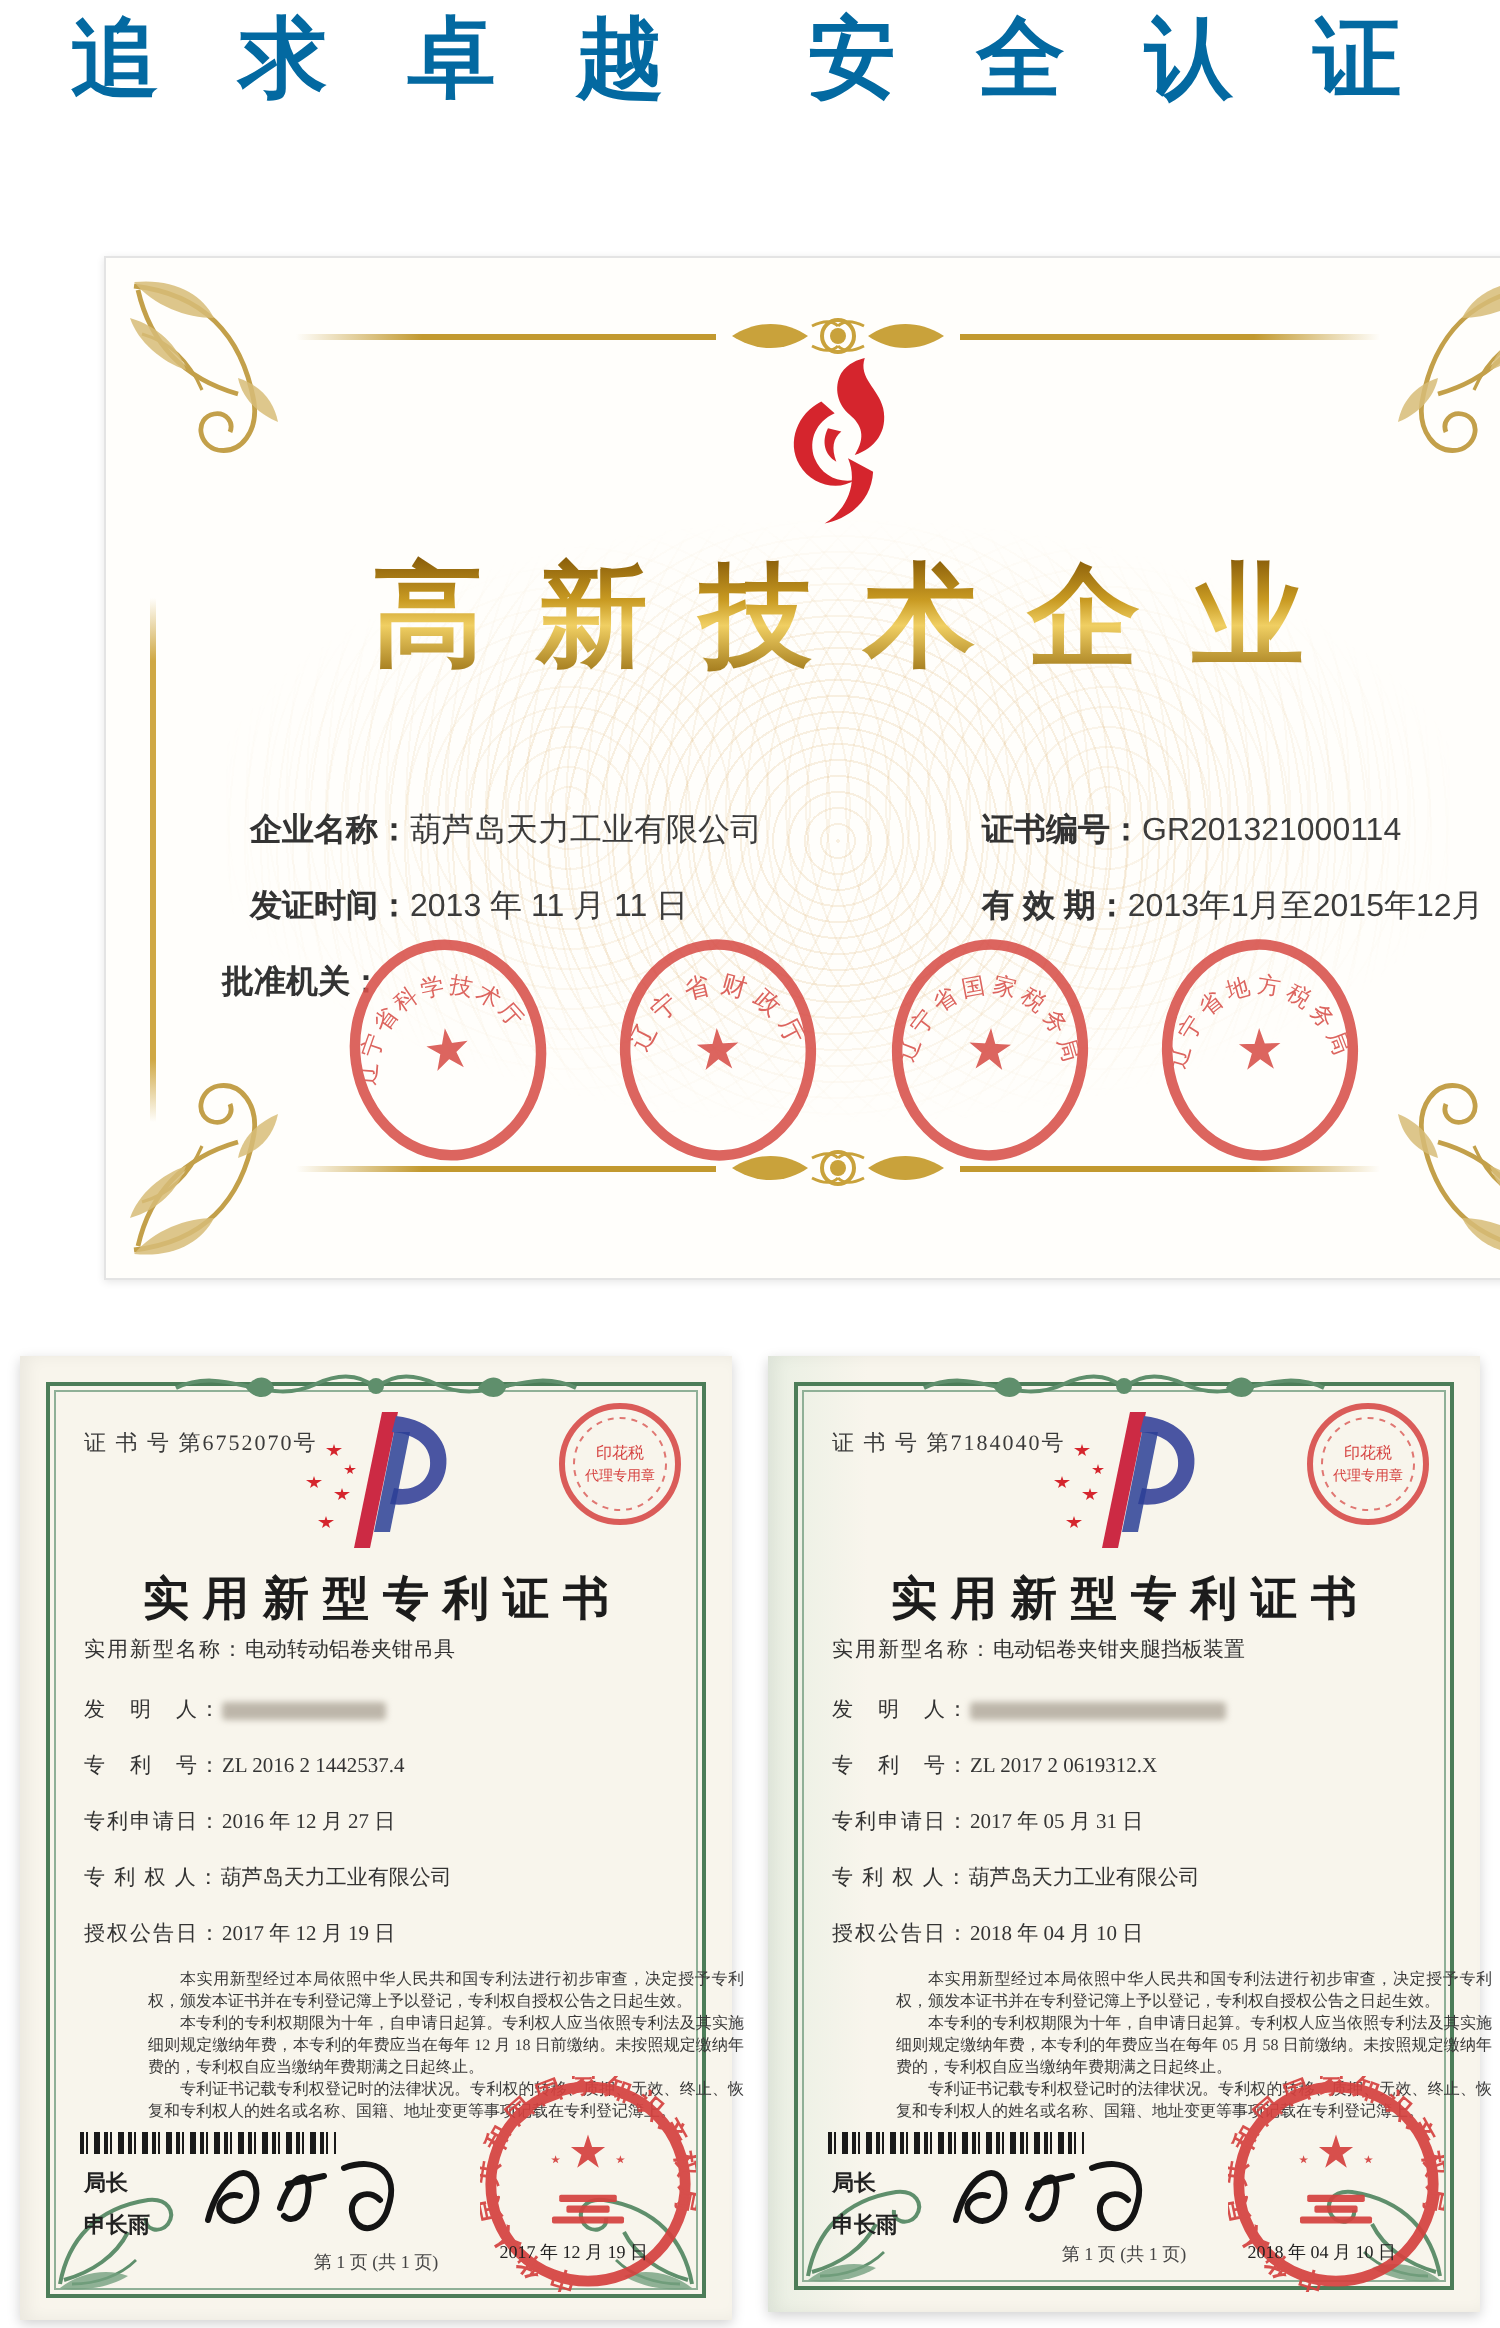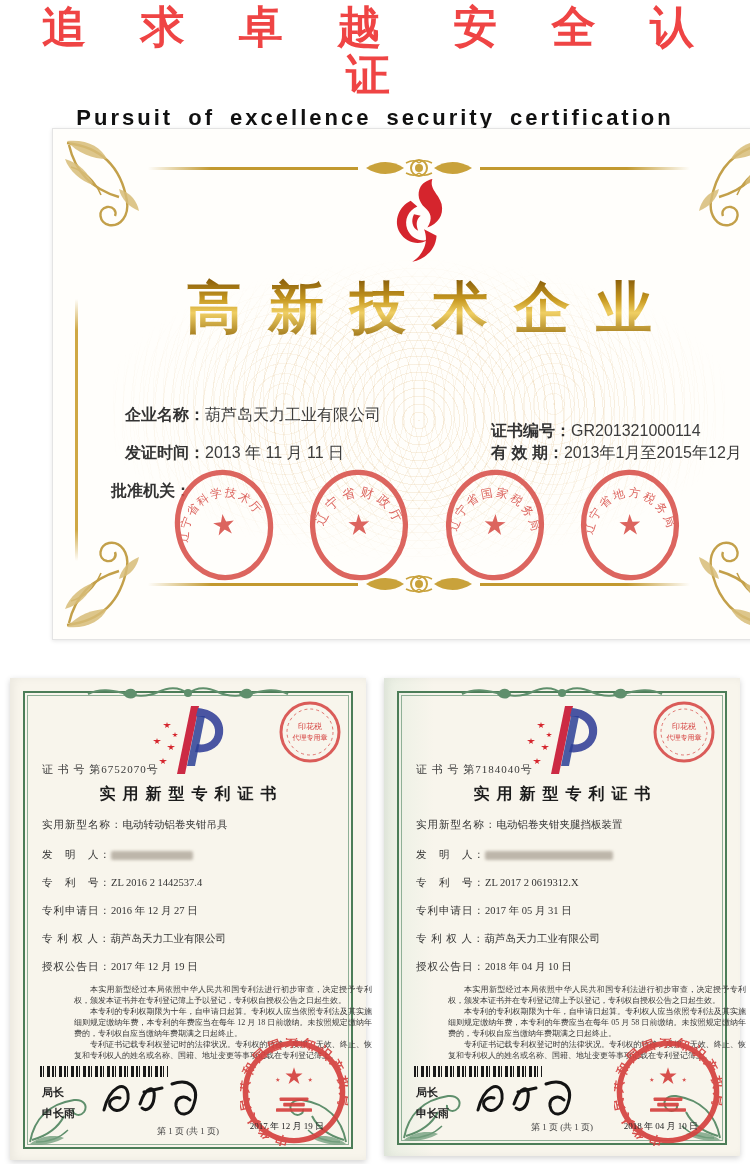--- a/index.html
+++ b/index.html
@@ -1,22 +1,22 @@
 <!DOCTYPE html>
 <html><head>
 <meta charset="utf-8">
 <style>
   html,body{margin:0;padding:0;background:#fff;}
   .page{position:relative;width:750px;height:1164px;background:#fff;overflow:hidden;
         font-family:"Liberation Serif", serif;}
 
   
   .hdr{position:absolute;top:0;left:0;width:100%;text-align:center;}
-  .hdr-cn{font-family:Liberation Mono, monospace;font-weight:bold;font-size:44px;
-          letter-spacing:14px;color:#ef4444;line-height:1.1;margin-top:6px;}
+  .hdr-cn{font-family:Liberation Sans, sans-serif;font-weight:bold;font-size:44px;
+          letter-spacing:14px;color:#0369a1;line-height:1.1;margin-top:6px;}
   .hdr-en{font-family:"Liberation Sans",sans-serif;font-weight:bold;font-size:22px;
           letter-spacing:3px;word-spacing:6px;color:#111;margin-top:2px;}
 
   
   .htc{position:absolute;left:18px;top:128px;width:734px;height:512px;background:#fffefb;
        border:1px solid #e4e4e4;box-shadow:0 1px 4px rgba(0,0,0,.10);margin-left:34px;}
   .guilloche{position:absolute;left:60px;top:110px;right:60px;bottom:70px;
      background:
        repeating-radial-gradient(circle at 50% 55%, rgba(212,164,90,.16) 0 1px, transparent 1px 8px),
        repeating-radial-gradient(circle at 28% 50%, rgba(212,164,90,.11) 0 1px, transparent 1px 10px),
@@ -51,24 +51,24 @@
 
   
   .pat{position:absolute;width:356px;background:#f8f5ec;box-shadow:0 2px 6px rgba(0,0,0,.18), inset 4px 0 8px rgba(0,0,0,.05);}
   .pat.left{left:10px;top:678px;height:482px;}
   .pat.right{left:384px;top:678px;height:478px;background:linear-gradient(90deg,#e9efe3,#f8f5ec 14%);}
   .pframe{position:absolute;left:13px;top:13px;right:13px;bottom:11px;border:2px solid #4c7d58;}
   .pframe .inner{position:absolute;left:2px;top:2px;right:2px;bottom:2px;border:1px solid #8fb097;}
   .ptoporn{position:absolute;top:2px;left:50%;transform:translateX(-50%);}
   .pcorner{position:absolute;width:66px;height:54px;}
   .pcorner.bl{left:16px;bottom:14px;} .pcorner.br{right:16px;bottom:14px;transform:scaleX(-1);}
-  .pcertno{position:absolute;left:32px;top:36px;font-size:11px;letter-spacing:1px;color:#3a3a3a;margin-top:48px;}
+  .pcertno{position:absolute;left:32px;top:36px;font-size:11px;letter-spacing:1px;color:#3a3a3a;}
   .plogo{position:absolute;left:50%;transform:translateX(-50%);top:26px;}
   .cseal{position:absolute;right:24px;top:22px;}
-  .ptitle{position:absolute;top:106px;width:100%;text-align:center;font-size:16px;font-weight:bold;
+  .ptitle{position:absolute;top:106px;width:100%;text-align:center;font-size:23px;font-weight:bold;
           letter-spacing:7px;text-indent:7px;color:#1c1c1c;}
   .pfield{position:absolute;left:32px;font-size:10.5px;color:#333;white-space:nowrap;}
   .pfield .lb{letter-spacing:1px;}
   .blurname{display:inline-block;vertical-align:middle;height:9px;background:#bdb6aa;
             border-radius:2px;filter:blur(1.6px);}
   .pbody{position:absolute;left:30px;top:306px;width:298px;font-size:8px;line-height:1.38;
          color:#3a3a3a;text-align:justify;margin-left:34px;}
   .pbody p{margin:0;text-indent:2em;}
   .barcode{position:absolute;left:30px;top:388px;width:128px;height:11px;
      background:repeating-linear-gradient(90deg,#1a1a1a 0 2px,transparent 2px 3px,#1a1a1a 3px 4px,
@@ -80,21 +80,20 @@
   .pfooter{position:absolute;bottom:22px;width:100%;text-align:center;font-size:9px;color:#444;}
   [data-interactable]{box-sizing:border-box;}
 </style>
 </head>
 <body>
 
 <div class="page" data-interactable="false">
 
   <div class="hdr" data-interactable="false">
     <div class="hdr-cn" data-interactable="false">追 求 卓 越　安 全 认 证</div>
-    <div class="hdr-en" data-interactable="false">Pursuit of excellence  security certification</div>
   </div>
 
   <div class="htc" data-interactable="false">
     <div class="guilloche" data-interactable="false"></div>
 
     <svg class="corner tl" data-interactable="false" viewBox="0 0 96 100">
       <g fill="none" stroke="#c3a04a" stroke-width="2.4">
         <path d="M6,6 C40,10 60,30 66,64 C68,78 60,90 48,88 C38,86 36,72 46,70 C52,69 56,74 54,79"></path>
         <path d="M8,8 C14,34 30,52 58,60"></path>
         <path d="M10,30 C24,34 34,44 40,58" stroke-width="1.6"></path>
@@ -178,21 +177,21 @@
         <path d="M56,60 C62,74 56,90 42,99 C56,96 70,86 71,68 Z"></path>
         <path d="M44,42 C40,50 42,58 49,62 C46,54 47,48 52,44 Z"></path>
       </g>
     </svg>
 
     <div class="htc-title gold-text" data-interactable="false">高新技术企业</div>
 
     <div class="hrow" style="left:72px;top:276px;" data-interactable="false">
       <span class="lb" data-interactable="false">企业名称：</span><span class="vl" data-interactable="false">葫芦岛天力工业有限公司</span>
     </div>
-    <div class="hrow" style="left:438px;top:292px;" data-interactable="false">
+    <div class="hrow" style="left:438px;top:276px;" data-interactable="false">
       <span class="lb" data-interactable="false">证书编号：</span><span class="vl" data-interactable="false">GR201321000114</span>
     </div>
     <div class="hrow" style="left:72px;top:314px;" data-interactable="false">
       <span class="lb" data-interactable="false">发证时间：</span><span class="vl" data-interactable="false">2013 年 11 月 11 日</span>
     </div>
     <div class="hrow" style="left:438px;top:314px;" data-interactable="false">
       <span class="lb" data-interactable="false">有 效 期：</span><span class="vl" data-interactable="false">2013年1月至2015年12月</span>
     </div>
     <div class="hrow" style="left:58px;top:352px;" data-interactable="false">
       <span class="lb" data-interactable="false">批准机关：</span>

